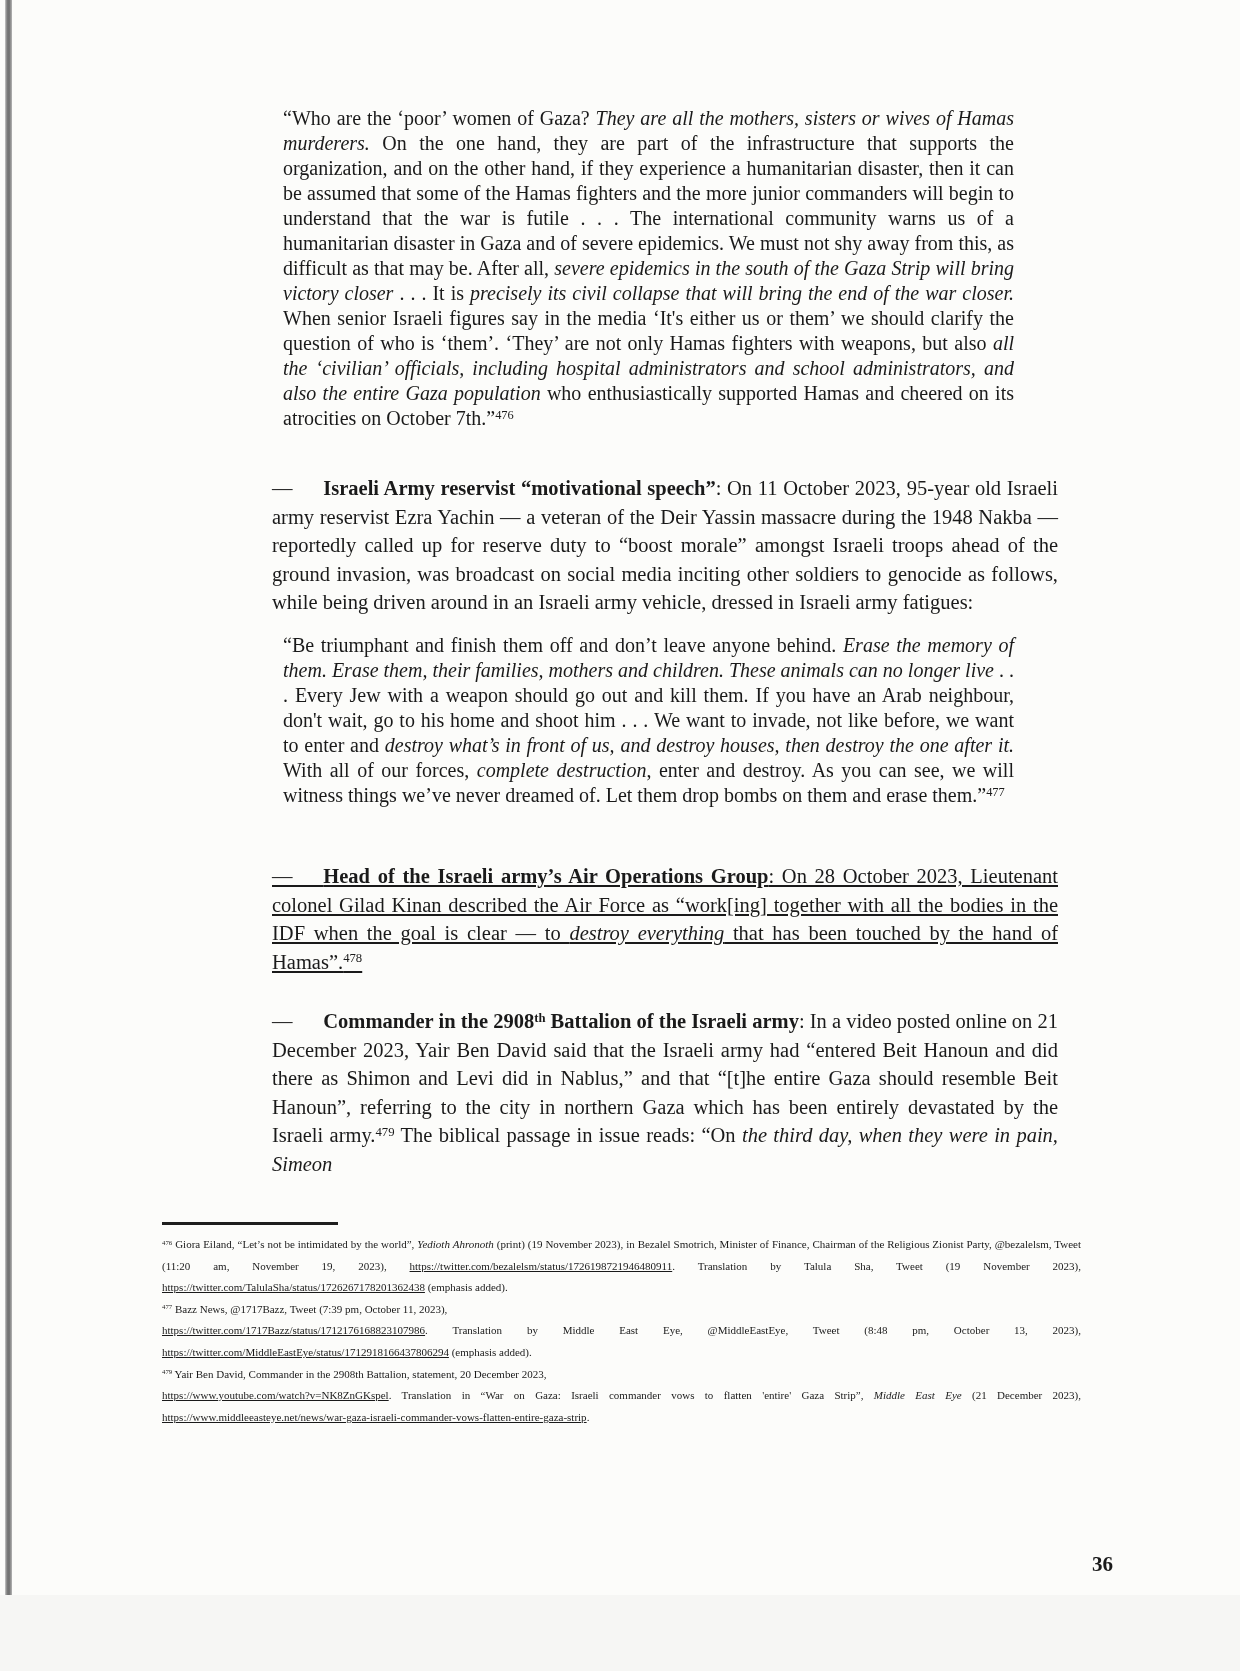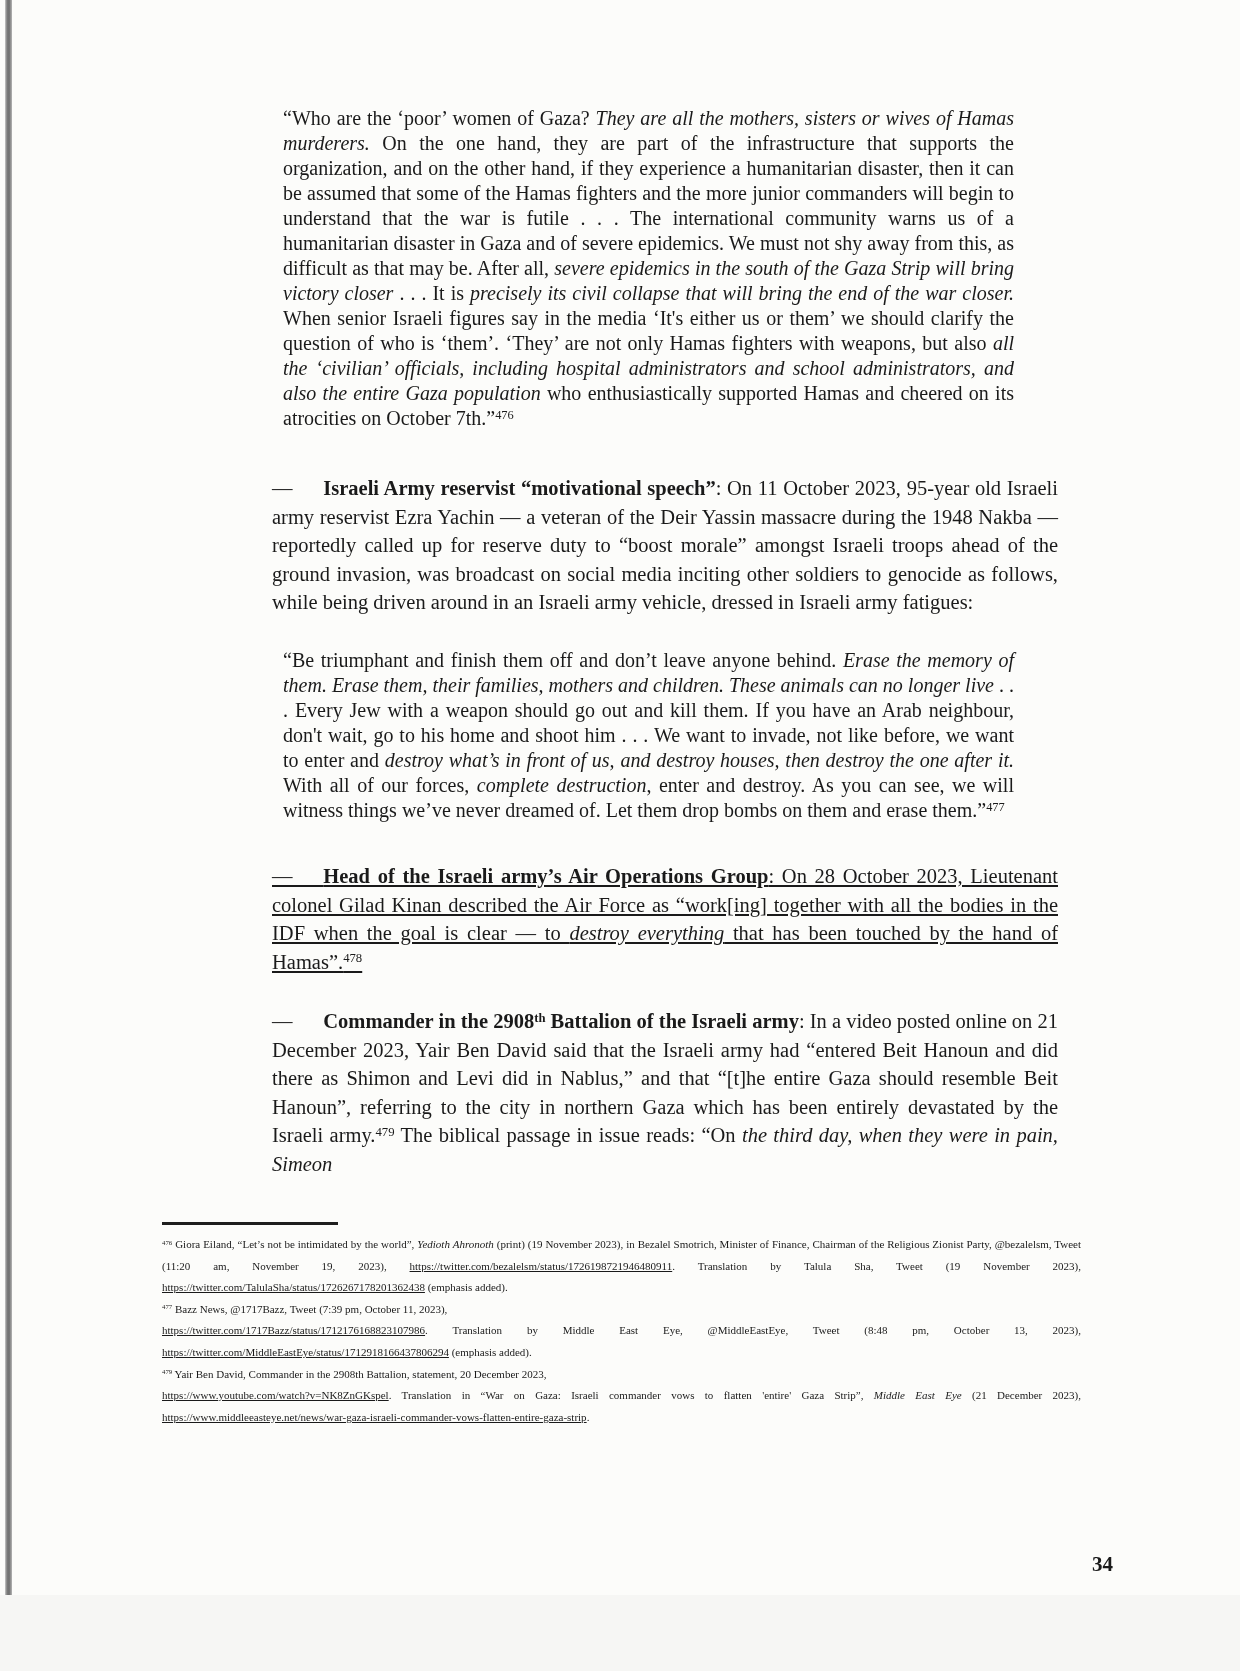--- a/index.html
+++ b/index.html
@@ -21,21 +21,21 @@
     text-align:justify;
   }
   .para{
     position:absolute;left:228px;width:786px;
     font-size:20.5px;line-height:28.6px;
     text-align:justify;
     margin-left:44px;
   }
   .q1{top:106px;}
   .p1{top:474px;}
-  .q2{top:648px;}
+  .q2{top:633px;}
   .p2{top:862px;text-decoration:underline;}
   .p3{top:1007px;}
   .fn-rule{
     position:absolute;left:162px;top:1222px;width:176px;height:3px;background:#1e1e1e;
   }
   .footnotes{
     position:absolute;left:162px;top:1234px;width:919px;
     font-size:11px;line-height:21.6px;
     text-align:justify;
   }
@@ -74,16 +74,16 @@
   <div class="para p3"><span>—  </span><span class="bd">Commander in the 2908</span><span class="bd sup">th</span><span class="bd"> Battalion of the Israeli army</span><span>: In a video posted online on 21 December 2023, Yair Ben David said that the Israeli army had “entered Beit Hanoun and did there as Shimon and Levi did in Nablus,” and that “[t]he entire Gaza should resemble Beit Hanoun”, referring to the city in northern Gaza which has been entirely devastated by the Israeli army.</span><span class="sup">479</span><span> The biblical passage in issue reads: “On </span><span class="it">the third day, when they were in pain, Simeon</span></div>
 
   <div class="fn-rule"></div>
 
   <div class="footnotes">
     <div class="fn"><span class="sup">476</span><span> Giora Eiland, “Let’s not be intimidated by the world”, </span><span class="it">Yedioth Ahronoth</span><span> (print) (19 November 2023), in Bezalel Smotrich, Minister of Finance, Chairman of the Religious Zionist Party, @bezalelsm, Tweet (11:20 am, November 19, 2023), </span><span class="un">https://twitter.com/bezalelsm/status/1726198721946480911</span><span>. Translation by Talula Sha, Tweet (19 November 2023), </span><span class="un">https://twitter.com/TalulaSha/status/1726267178201362438</span><span> (emphasis added).</span></div>
     <div class="fn"><span class="sup">477</span><span> Bazz News, @1717Bazz, Tweet (7:39 pm, October 11, 2023),</span><br><span class="un">https://twitter.com/1717Bazz/status/1712176168823107986</span><span>. Translation by Middle East Eye, @MiddleEastEye, Tweet (8:48 pm, October 13, 2023), </span><span class="un">https://twitter.com/MiddleEastEye/status/1712918166437806294</span><span> (emphasis added).</span></div>
     <div class="fn"><span class="sup">479</span><span> Yair Ben David, Commander in the 2908th Battalion, statement, 20 December 2023,</span><br><span class="un">https://www.youtube.com/watch?v=NK8ZnGKspel</span><span>. Translation in “War on Gaza: Israeli commander vows to flatten 'entire' Gaza Strip”, </span><span class="it">Middle East Eye</span><span> (21 December 2023), </span><span class="un">https://www.middleeasteye.net/news/war-gaza-israeli-commander-vows-flatten-entire-gaza-strip</span><span>.</span></div>
   </div>
 
-  <div class="page-number">34</div>
+  <div class="page-number">36</div>
 
   <div class="bottom-band"></div>
 </div>
 
 </body></html>

